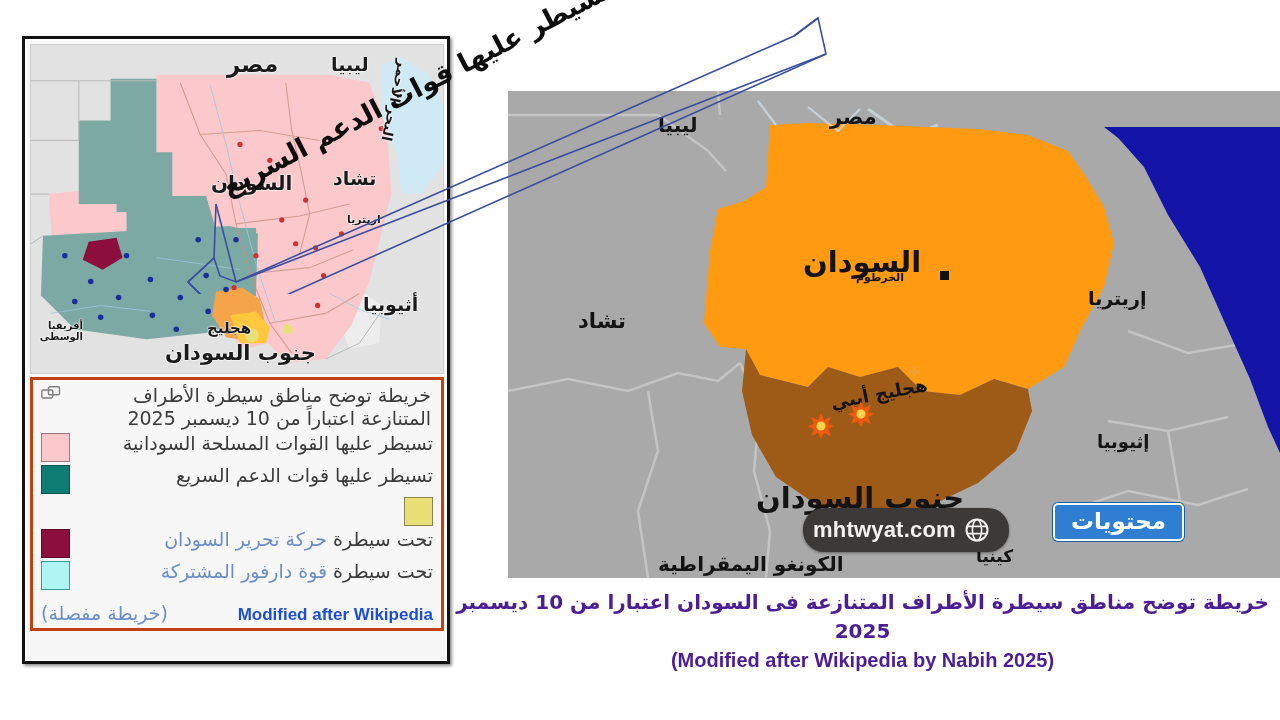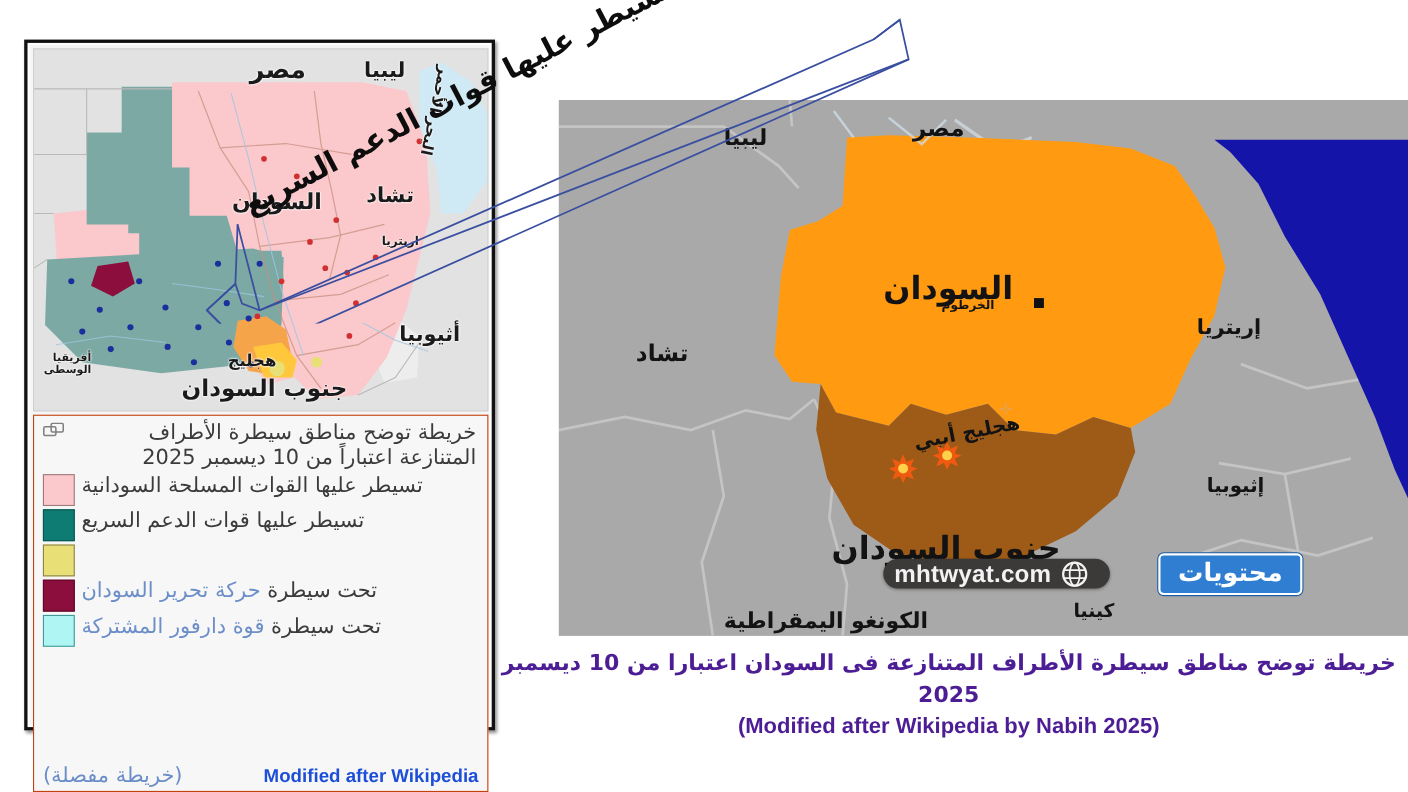--- a/index.html
+++ b/index.html
@@ -26,30 +26,30 @@
   }
   .lmap-svg{position:absolute;left:0;top:0;width:100%;height:100%;}
   .lm-label{
     position:absolute;font-weight:bold;color:#1a1a1a;
     text-shadow:0 0 2px #fff,0 0 2px #fff,0 0 1px #fff;
     white-space:nowrap;pointer-events:none;
   }
 
   
   #legend{
-    position:absolute;left:5px;top:338px;width:414px;height:343px;
+    position:absolute;left:5px;top:338px;width:414px;height:254px;
     background:#f7f7f7;box-sizing:border-box;padding:4px 8px 14px 8px;
-    border:1px solid #c2410c;
+    border:3px solid #c2410c;
   }
   #legend-caption{
     color:#3b3b3b;font-size:19px;line-height:1.22;text-align:right;
     padding-right:2px;padding-left:28px;
   }
   .legend-row{
-    display:flex;align-items:flex-start;justify-content:flex-end;
+    display:flex;align-items:flex-start;justify-content:space-between;
     gap:6px;margin-top:2px;
   }
   .sw{
     width:27px;height:27px;flex:0 0 auto;border:1px solid #6a6a6a;
     margin-top:1px;
   }
   .legend-text{
     font-size:19px;line-height:1.18;color:#3b3b3b;text-align:right;
   }
   .legend-text .lnk{color:#6b8ec9;}
@@ -73,21 +73,21 @@
   .rm-label{
     position:absolute;font-weight:bold;color:#131313;white-space:nowrap;
     pointer-events:none;
   }
   #khartoum-dot{
     position:absolute;width:9px;height:9px;background:#111;
   }
   .boom{position:absolute;width:26px;height:26px;}
   #watermark{
     position:absolute;left:295px;top:417px;
-    height:27px;border-radius:21px;background:#3c3a38;
+    height:44px;border-radius:21px;background:#3c3a38;
     display:flex;align-items:center;gap:9px;padding:0 20px 0 10px;
     box-shadow:0 1px 3px rgba(0,0,0,.4);
   }
   #watermark .wm-txt{
     color:#f2f2f2;font-size:22px;font-weight:bold;direction:ltr;
     font-family:"Liberation Sans",sans-serif;letter-spacing:.2px;
   }
   #mhtwyat-badge{
     position:absolute;left:545px;top:412px;
     background:#2f7ed1;border:2px solid #ffffff;border-radius:5px;

